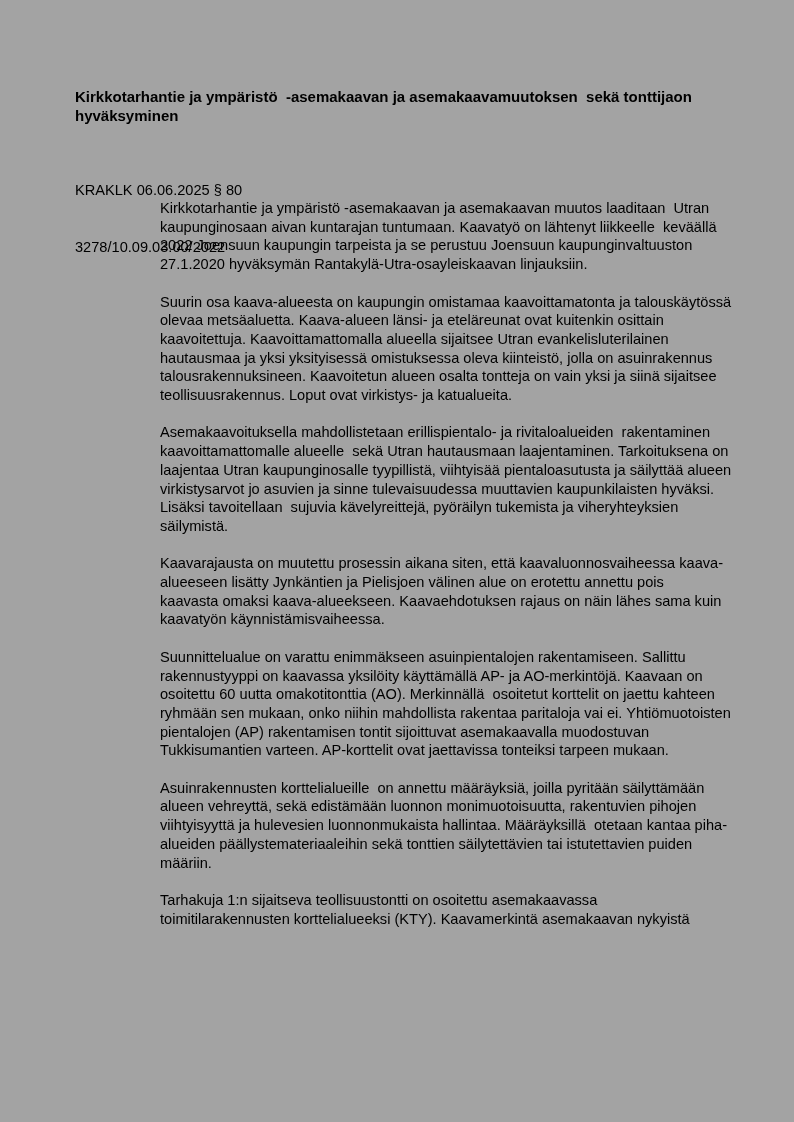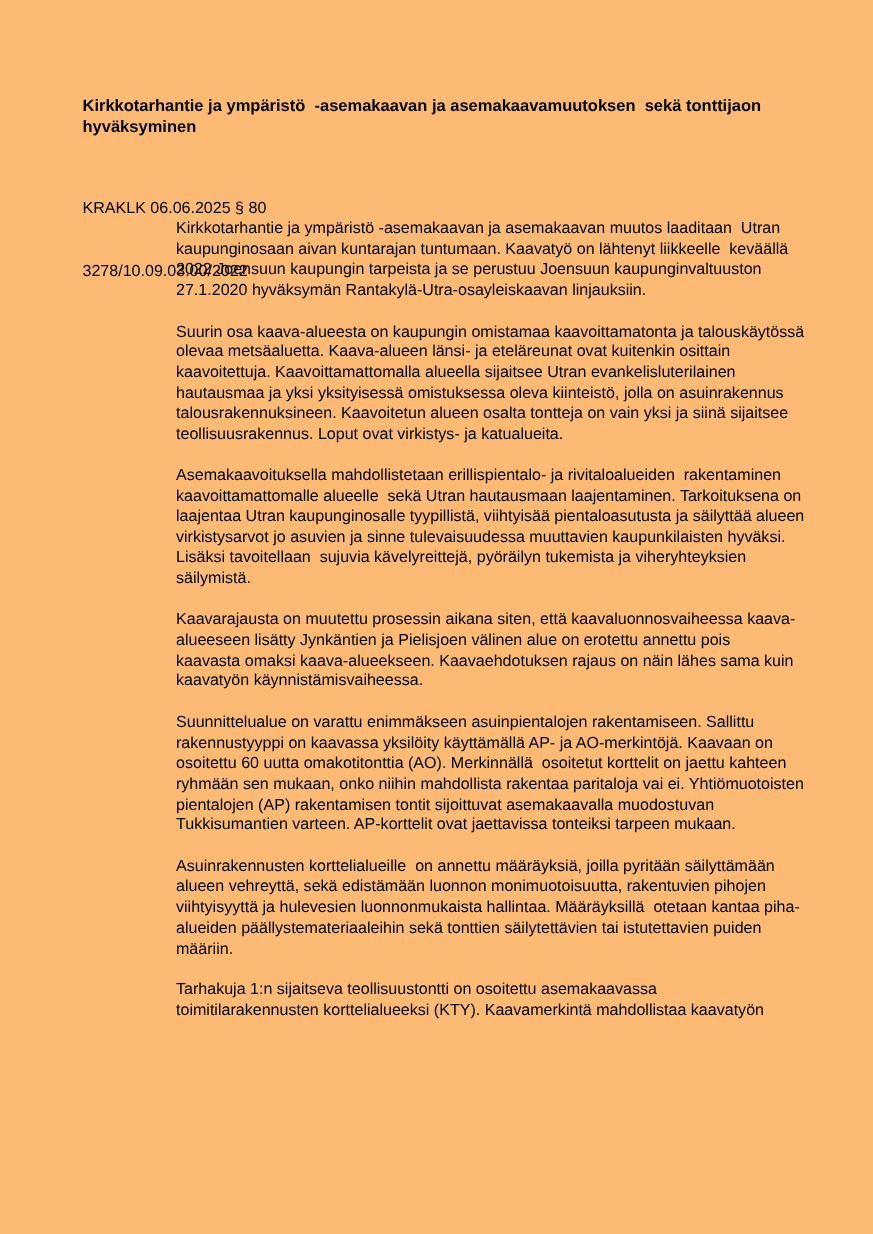--- a/index.html
+++ b/index.html
@@ -4,21 +4,21 @@
 <style>
   html, body {
     margin: 0;
     padding: 0;
     background: #ffffff;
   }
   .page {
     position: relative;
     width: 794px;
     height: 1122px;
-    background: #fdba74;
+    background: #a3a3a3;
     color: #000000;
     font-family: "Liberation Sans", sans-serif;
     font-size: 14.6px;
     line-height: 18.7px;
     overflow: hidden;
   }
   .doc-title {
     position: absolute;
     left: 75px;
     top: 88px;
@@ -103,17 +103,17 @@
 Tukkisumantien varteen. AP-korttelit ovat jaettavissa tonteiksi tarpeen mukaan.</div>
 
     <div class="para">Asuinrakennusten korttelialueille  on annettu määräyksiä, joilla pyritään säilyttämään
 alueen vehreyttä, sekä edistämään luonnon monimuotoisuutta, rakentuvien pihojen
 viihtyisyyttä ja hulevesien luonnonmukaista hallintaa. Määräyksillä  otetaan kantaa piha-
 alueiden päällystemateriaaleihin sekä tonttien säilytettävien tai istutettavien puiden
 määriin.</div>
 
 
     <div class="para">Tarhakuja 1:n sijaitseva teollisuustontti on osoitettu asemakaavassa
-toimitilarakennusten korttelialueeksi (KTY). Kaavamerkintä mahdollistaa kaavatyön</div>
+toimitilarakennusten korttelialueeksi (KTY). Kaavamerkintä asemakaavan nykyistä</div>
 
   </div>
 
 </div>
 
 </body></html>

